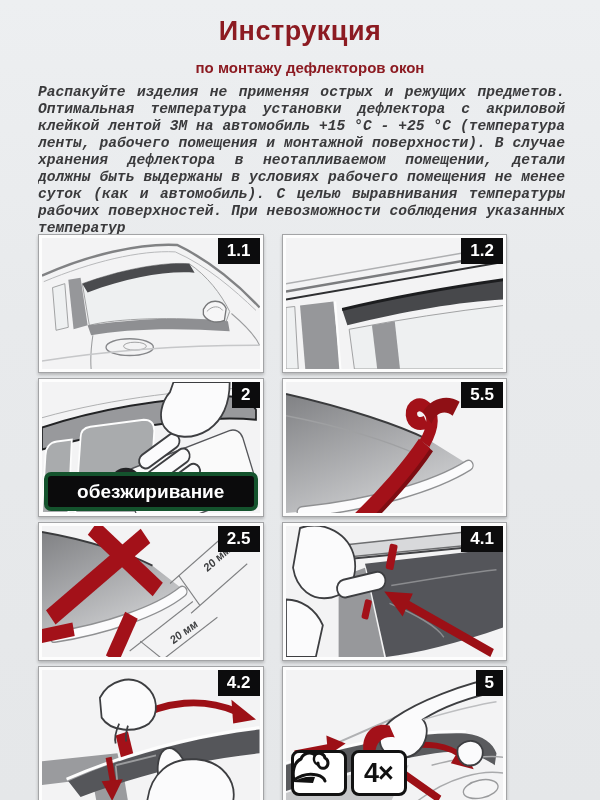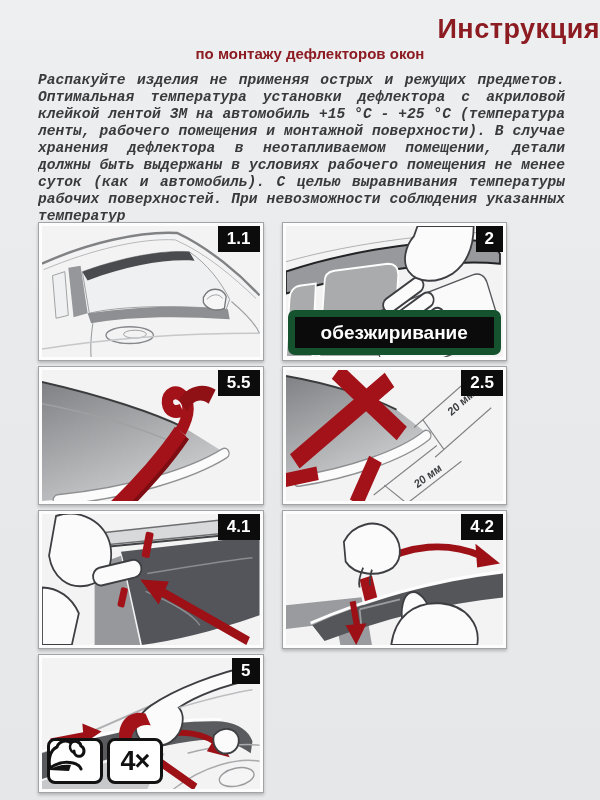--- a/index.html
+++ b/index.html
@@ -5,21 +5,21 @@
   html,body{margin:0;padding:0;}
   body{
     width:600px;height:800px;
     background:linear-gradient(180deg,#edeff1 0%,#e8eaec 40%,#e5e7e9 100%);
     font-family:"Liberation Sans",sans-serif;
     overflow:hidden;
   }
   .sheet{position:relative;width:600px;height:800px;}
 
   .page-title{
-    margin:0;padding-top:14px;text-align:right;
+    margin:12px;padding-top:4px;text-align:center;
     font-size:27px;font-weight:bold;color:#8c1b22;letter-spacing:.5px;
   }
   .page-subtitle{
     margin:0;text-align:center;
     font-size:15px;font-weight:bold;color:#8c1b22;padding-left:20px;
   }
   .intro{
     position:absolute;left:38px;top:57px;width:527px;height:156px;
     font-size:14.6px;line-height:17px;font-style:italic;font-weight:bold;
     color:#3a3a3c;text-align:justify;text-align-last:justify;overflow:hidden;font-family:Liberation Mono, monospace;
@@ -36,21 +36,21 @@
   }
   .art{position:absolute;left:3px;top:3px;right:3px;bottom:3px;background:#f3f3f4;overflow:hidden;}
   .art svg{position:absolute;left:0;top:0;width:100%;height:100%;}
   .badge{
     position:absolute;top:0;right:0;z-index:3;
     background:#0c0c0d;color:#fff;font-weight:bold;font-size:17px;line-height:1;
     padding:4px 9px 5px;
   }
   .degrease-bar{
     position:absolute;left:2px;right:2px;bottom:2px;height:31px;z-index:2;
-    background:#0b0b0c;border-radius:7px;border:7px solid #14532d;
+    background:#0b0b0c;border-radius:7px;border:4px solid #14532d;
     display:flex;align-items:center;justify-content:center;
     color:#fff;font-size:19px;font-weight:bold;
   }
   .kit{position:absolute;left:5px;bottom:5px;z-index:3;display:flex;gap:4px;}
   .kbox{
     width:56px;height:46px;background:#fff;border:3px solid #121212;border-radius:8px;
     display:flex;align-items:center;justify-content:center;box-sizing:border-box;
   }
   .kbox svg{width:40px;height:34px;}
   .repeat-label{font-size:27px;font-weight:bold;color:#111;letter-spacing:-1px;}
@@ -91,20 +91,37 @@
           <ellipse cx="100" cy="110" rx="27" ry="8.5" fill="#f3f3f4" stroke="#86878a" stroke-width="1.5"></ellipse>
           <ellipse cx="106" cy="109" rx="13" ry="4" fill="none" stroke="#9b9c9e" stroke-width="1"></ellipse>
           <path d="M58 98 C56 110 55 121 56 132" fill="none" stroke="#9b9c9e" stroke-width="1.2"></path>
           <path d="M216 76 C232 88 243 98 248 108" fill="none" stroke="#9b9c9e" stroke-width="1.2"></path>
           <path d="M0 124 C70 114 160 108 248 108" fill="none" stroke="#c6c7c9" stroke-width="1.5"></path>
         </svg>
         <span class="badge">1.1</span>
       </div>
     </figure>
 
+    <figure class="panel" style="margin:0">
+      <div class="art">
+        <svg viewBox="0 0 248 132" preserveAspectRatio="none">
+          <path d="M0 46 L248 8" stroke="#aeafb1" stroke-width="1.5" fill="none"></path>
+          <path d="M0 54 L248 16" stroke="#7b7c7e" stroke-width="2.5" fill="none"></path>
+          <path d="M0 62 L248 24" stroke="#2e2f31" stroke-width="2" fill="none"></path>
+          <path d="M0 70 L10 69 L14 132 L0 132 Z" fill="#eef0f1" stroke="#9b9c9e"></path>
+          <path d="M16 68 L54 64 L62 132 L22 132 Z" fill="#96979a"></path>
+          <path d="M56 64 L62 132" stroke="#fdfdfd" stroke-width="2.5" fill="none"></path>
+          <path d="M64 72 C130 58 200 48 248 42 L248 62 C200 64 134 74 70 88 Z" fill="#47484b"></path>
+          <path d="M64 72 C130 58 200 48 248 42" stroke="#1c1d1f" stroke-width="3" fill="none"></path>
+          <path d="M72 92 C130 82 190 74 248 68 L248 132 L78 132 Z" fill="#eef0f1" stroke="#9b9c9e"></path>
+          <path d="M98 88 L124 84 L130 132 L104 132 Z" fill="#96979a"></path>
+        </svg>
+        <span class="badge">1.2</span>
+      </div>
+    </figure>
 
     <figure class="panel" style="margin:0">
       <div class="art">
         <svg viewBox="0 0 248 132" preserveAspectRatio="none">
           <path d="M0 36 C80 16 180 6 248 6" stroke="#aaabad" fill="none"></path>
           <path d="M0 46 C60 28 140 16 205 14 C225 14 238 19 244 28 L244 38 C180 32 80 48 0 68 Z" fill="#98999c" stroke="#222325" stroke-width="2"></path>
           <path d="M4 74 C4 66 9 61 17 60 L34 58 L30 132 L0 132 Z" fill="#a9abad" stroke="#fdfdfd" stroke-width="2"></path>
           <path d="M44 56 C44 50 48 46 55 45 L116 38 C124 38 128 42 128 49 L122 132 L38 132 Z" fill="#a9abad" stroke="#fdfdfd" stroke-width="2"></path>
           <g transform="rotate(-19 170 100)">
             <rect x="100" y="66" width="140" height="68" rx="12" fill="#fafafa" stroke="#55565a" stroke-width="1.5"></rect>

